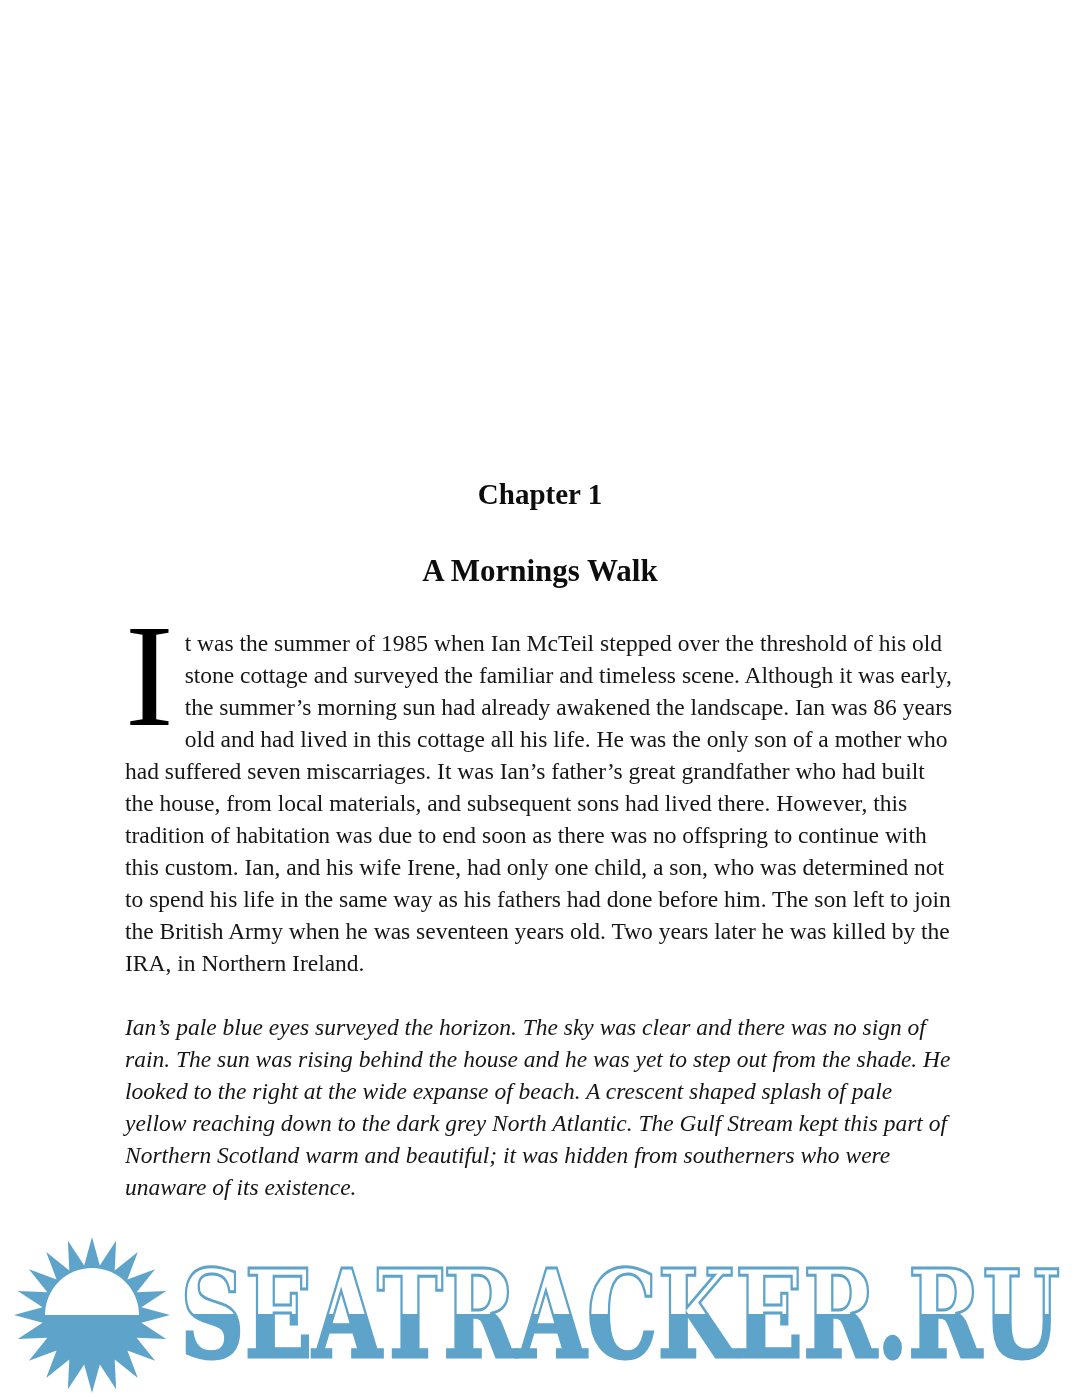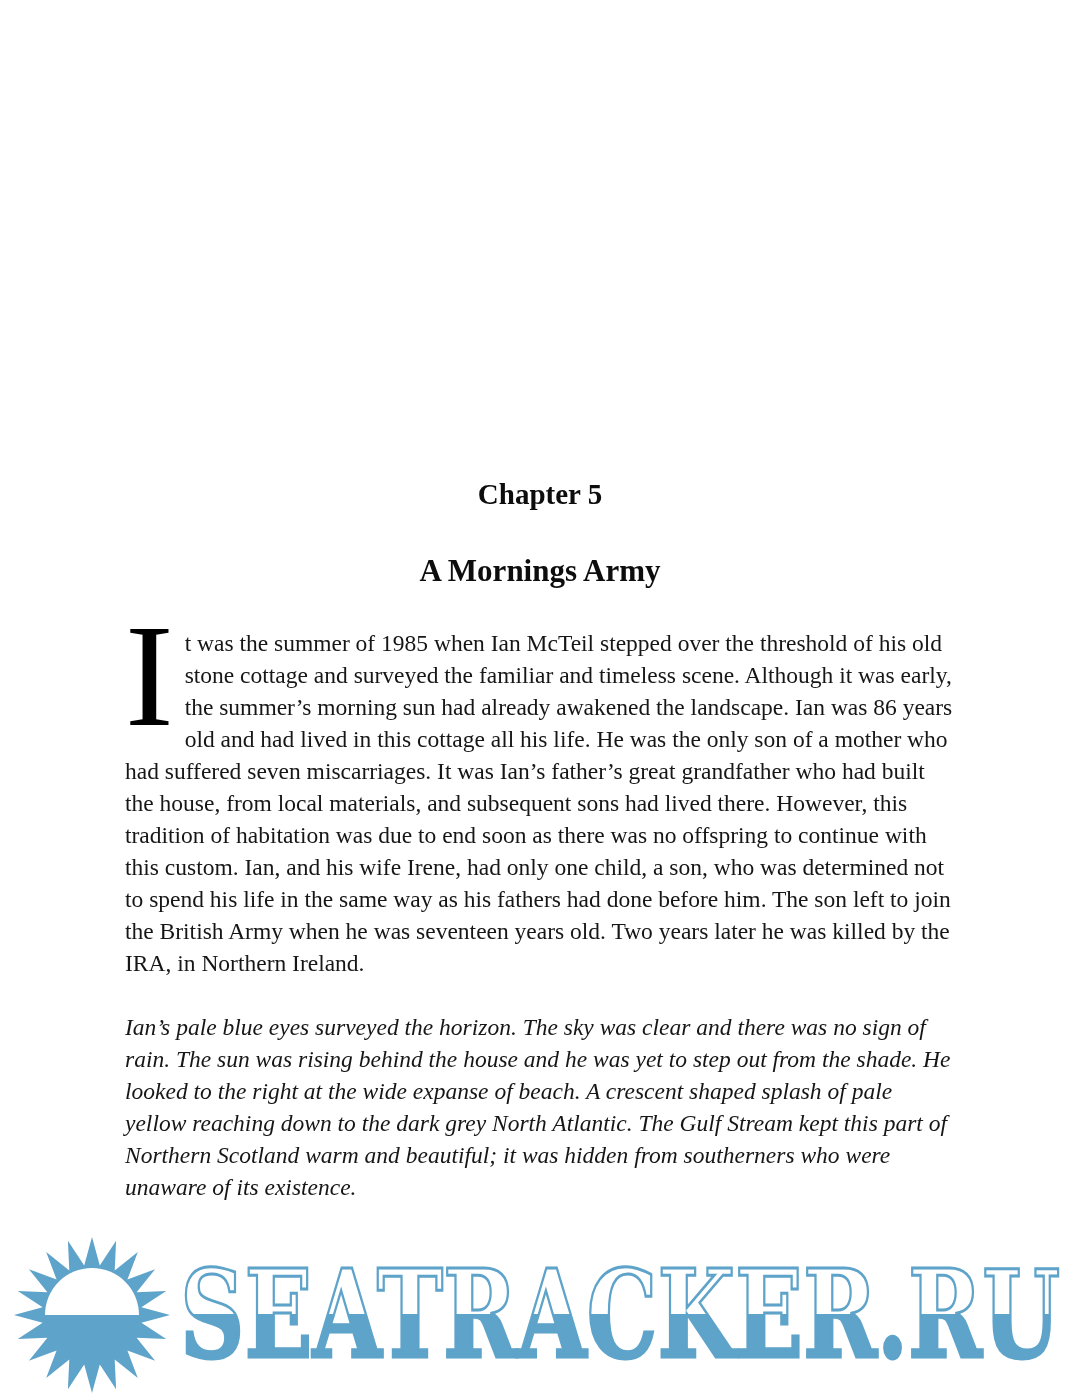--- a/index.html
+++ b/index.html
@@ -67,23 +67,23 @@
   }
   #wm-stop-top { stop-color:#ffffff; }
   #wm-stop-bottom { stop-color:var(--wm-color,#5ea3c9); }
 </style>
 </head>
 <body>
 
 <div class="page">
 
   <div class="content">
-    <h1 class="chapter-label">Chapter 5</h1>
+    <h1 class="chapter-label">Chapter 1</h1>
 
-    <h2 class="chapter-title">A Mornings Army</h2>
+    <h2 class="chapter-title">A Mornings Walk</h2>
 
     <p class="body-text para-1">
       <span class="dropcap">I</span><span>t was the summer of 1985 when Ian McTeil stepped over the threshold of his old stone cottage and surveyed the familiar and timeless scene. Although it was early, the summer’s morning sun had already awakened the landscape. Ian was 86 years old and had lived in this cottage all his life. He was the only son of a mother who had suffered seven miscarriages. It was Ian’s father’s great grandfather who had built the house, from local materials, and subsequent sons had lived there. However, this tradition of habitation was due to end soon as there was no offspring to continue with this custom. Ian, and his wife Irene, had only one child, a son, who was determined not to spend his life in the same way as his fathers had done before him. The son left to join the British Army when he was seventeen years old. Two years later he was killed by the IRA, in Northern Ireland.</span>
     </p>
 
     <p class="body-text para-2">Ian’s pale blue eyes surveyed the horizon. The sky was clear and there was no sign of rain. The sun was rising behind the house and he was yet to step out from the shade. He looked to the right at the wide expanse of beach. A crescent shaped splash of pale yellow reaching down to the dark grey North Atlantic. The Gulf Stream kept this part of Northern Scotland warm and beautiful; it was hidden from southerners who were unaware of its existence.</p>
   </div>
 
   <svg class="watermark" viewBox="0 0 1080 160" xmlns="http://www.w3.org/2000/svg">
     <defs>

